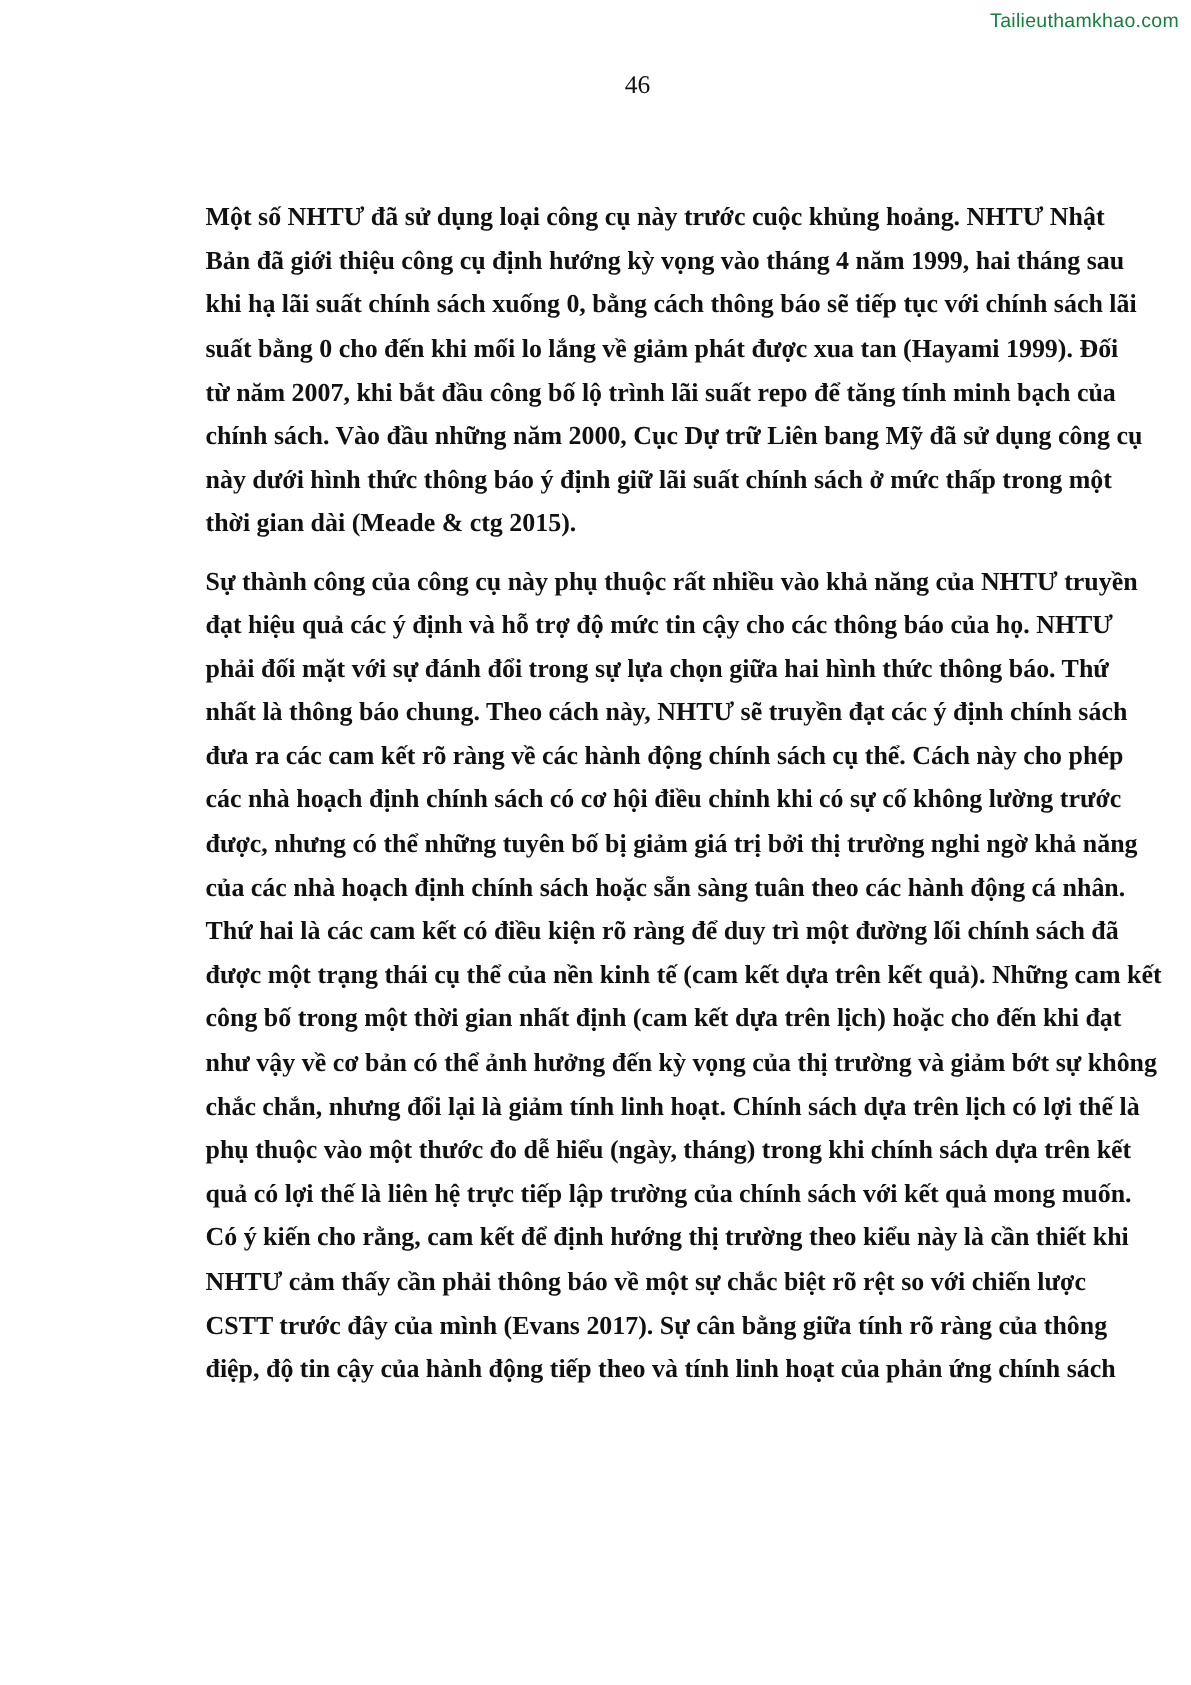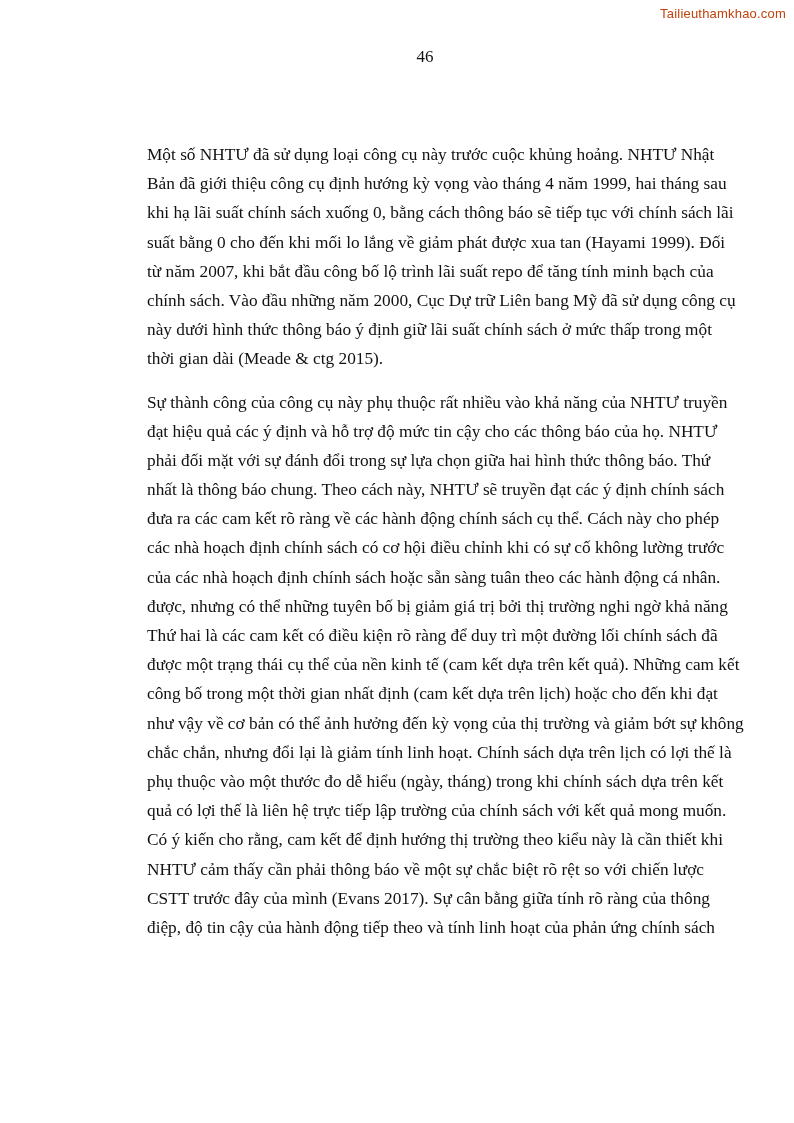--- a/index.html
+++ b/index.html
@@ -1,36 +1,36 @@
 <!DOCTYPE html>
 <html><head>
 <meta charset="utf-8">
 <style>
   html, body { margin: 0; padding: 0; background: #ffffff; }
   body { width: 794px; height: 1123px; position: relative; overflow: hidden; }
   .watermark {
     position: absolute; top: 6px; right: 8px;
     font-family: "Liberation Sans", sans-serif; font-size: 13px;
-    color: #c2410c; letter-spacing: 0.2px;
+    color: #15803d; letter-spacing: 0.2px;
   }
   .page-number {
     position: absolute; top: 47px; left: 0; width: 850px; text-align: center;
     font-family: "Liberation Serif", serif; font-size: 17px; color: #111;
   }
   .content {
     position: absolute; left: 133px; top: 126px; width: 585px;
     font-family: "Liberation Serif", serif; font-size: 17.3px; color: #111;
     line-height: 29.2px;
   }
   .content .line {
     display: block; white-space: nowrap; text-align: justify;
     text-align-last: justify; height: 29.2px;
   }
   .content .line.last { text-align-last: left; }
-  .content .para { margin: 14px; }
+  .content .para { margin: 4px; font-weight: bold; }
   .content .para + .para { margin-top: 9px; }
 </style>
 </head>
 <body>
 
 <div class="watermark">Tailieuthamkhao.com</div>
 
 <div class="page-number">46</div>
 
 <div class="content">
@@ -44,22 +44,22 @@
     <span class="line">này dưới hình thức thông báo ý định giữ lãi suất chính sách ở mức thấp trong một</span>
     <span class="line last">thời gian dài (Meade &amp; ctg 2015).</span>
   </div>
   <div class="para">
     <span class="line">Sự thành công của công cụ này phụ thuộc rất nhiều vào khả năng của NHTƯ truyền</span>
     <span class="line">đạt hiệu quả các ý định và hỗ trợ độ mức tin cậy cho các thông báo của họ. NHTƯ</span>
     <span class="line">phải đối mặt với sự đánh đổi trong sự lựa chọn giữa hai hình thức thông báo. Thứ</span>
     <span class="line">nhất là thông báo chung. Theo cách này, NHTƯ sẽ truyền đạt các ý định chính sách</span>
     <span class="line">đưa ra các cam kết rõ ràng về các hành động chính sách cụ thể. Cách này cho phép</span>
     <span class="line">các nhà hoạch định chính sách có cơ hội điều chỉnh khi có sự cố không lường trước</span>
+    <span class="line">được, nhưng có thể những tuyên bố bị giảm giá trị bởi thị trường nghi ngờ khả năng</span>
     <span class="line">của các nhà hoạch định chính sách hoặc sẵn sàng tuân theo các hành động cá nhân.</span>
-    <span class="line">được, nhưng có thể những tuyên bố bị giảm giá trị bởi thị trường nghi ngờ khả năng</span>
     <span class="line">Thứ hai là các cam kết có điều kiện rõ ràng để duy trì một đường lối chính sách đã</span>
     <span class="line">được một trạng thái cụ thể của nền kinh tế (cam kết dựa trên kết quả). Những cam kết</span>
     <span class="line">công bố trong một thời gian nhất định (cam kết dựa trên lịch) hoặc cho đến khi đạt</span>
     <span class="line">như vậy về cơ bản có thể ảnh hưởng đến kỳ vọng của thị trường và giảm bớt sự không</span>
     <span class="line">chắc chắn, nhưng đổi lại là giảm tính linh hoạt. Chính sách dựa trên lịch có lợi thế là</span>
     <span class="line">phụ thuộc vào một thước đo dễ hiểu (ngày, tháng) trong khi chính sách dựa trên kết</span>
     <span class="line">quả có lợi thế là liên hệ trực tiếp lập trường của chính sách với kết quả mong muốn.</span>
     <span class="line">Có ý kiến cho rằng, cam kết để định hướng thị trường theo kiểu này là cần thiết khi</span>
     <span class="line">NHTƯ cảm thấy cần phải thông báo về một sự chắc biệt rõ rệt so với chiến lược</span>
     <span class="line">CSTT trước đây của mình (Evans 2017). Sự cân bằng giữa tính rõ ràng của thông</span>

